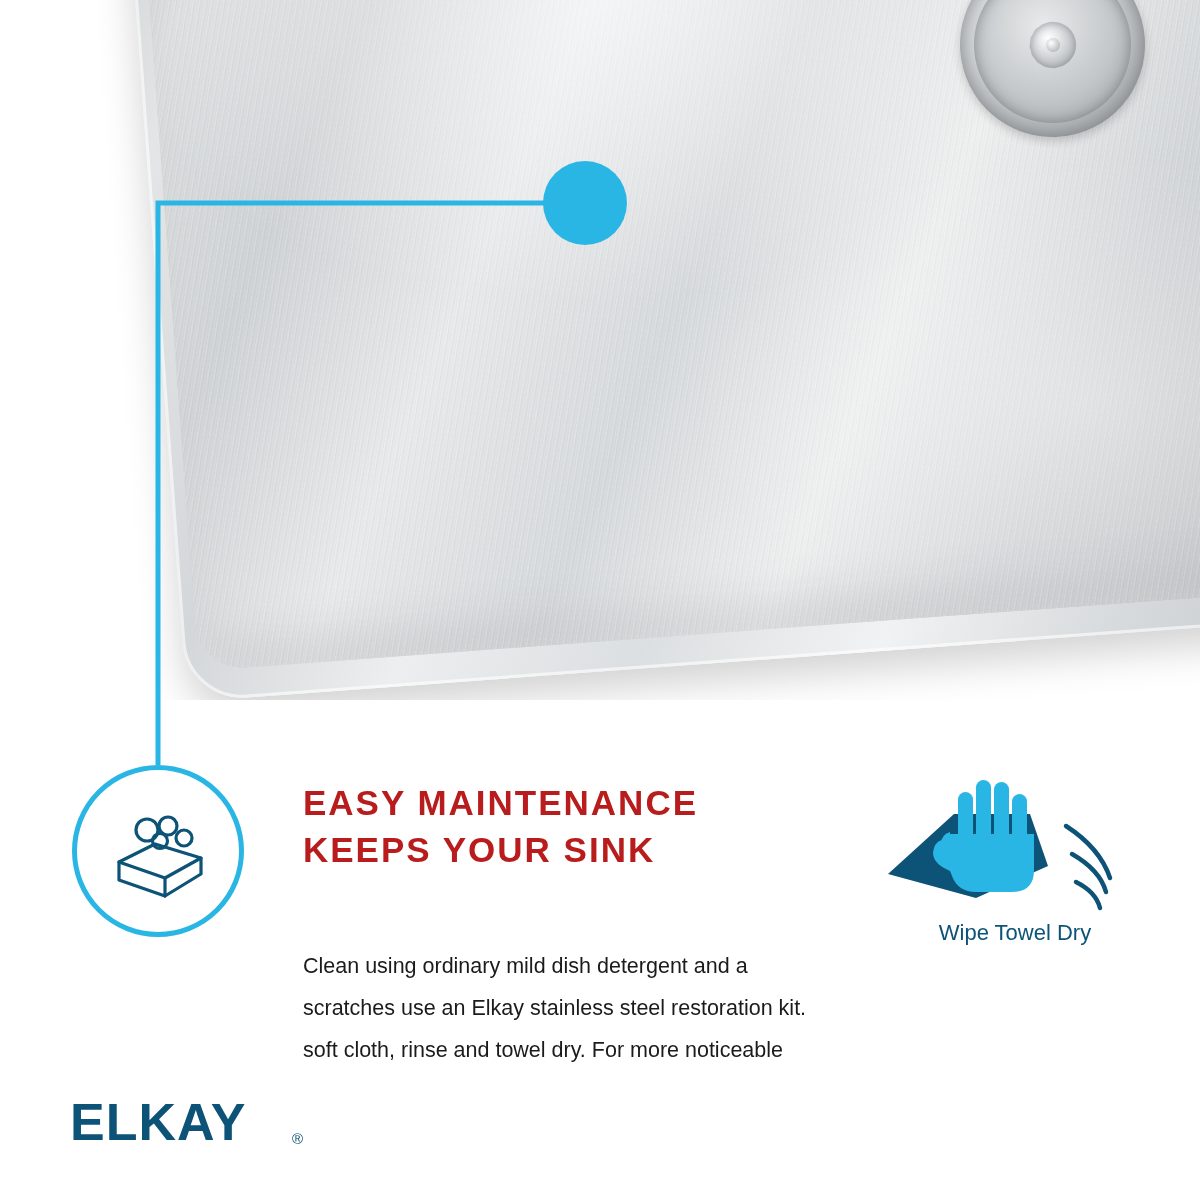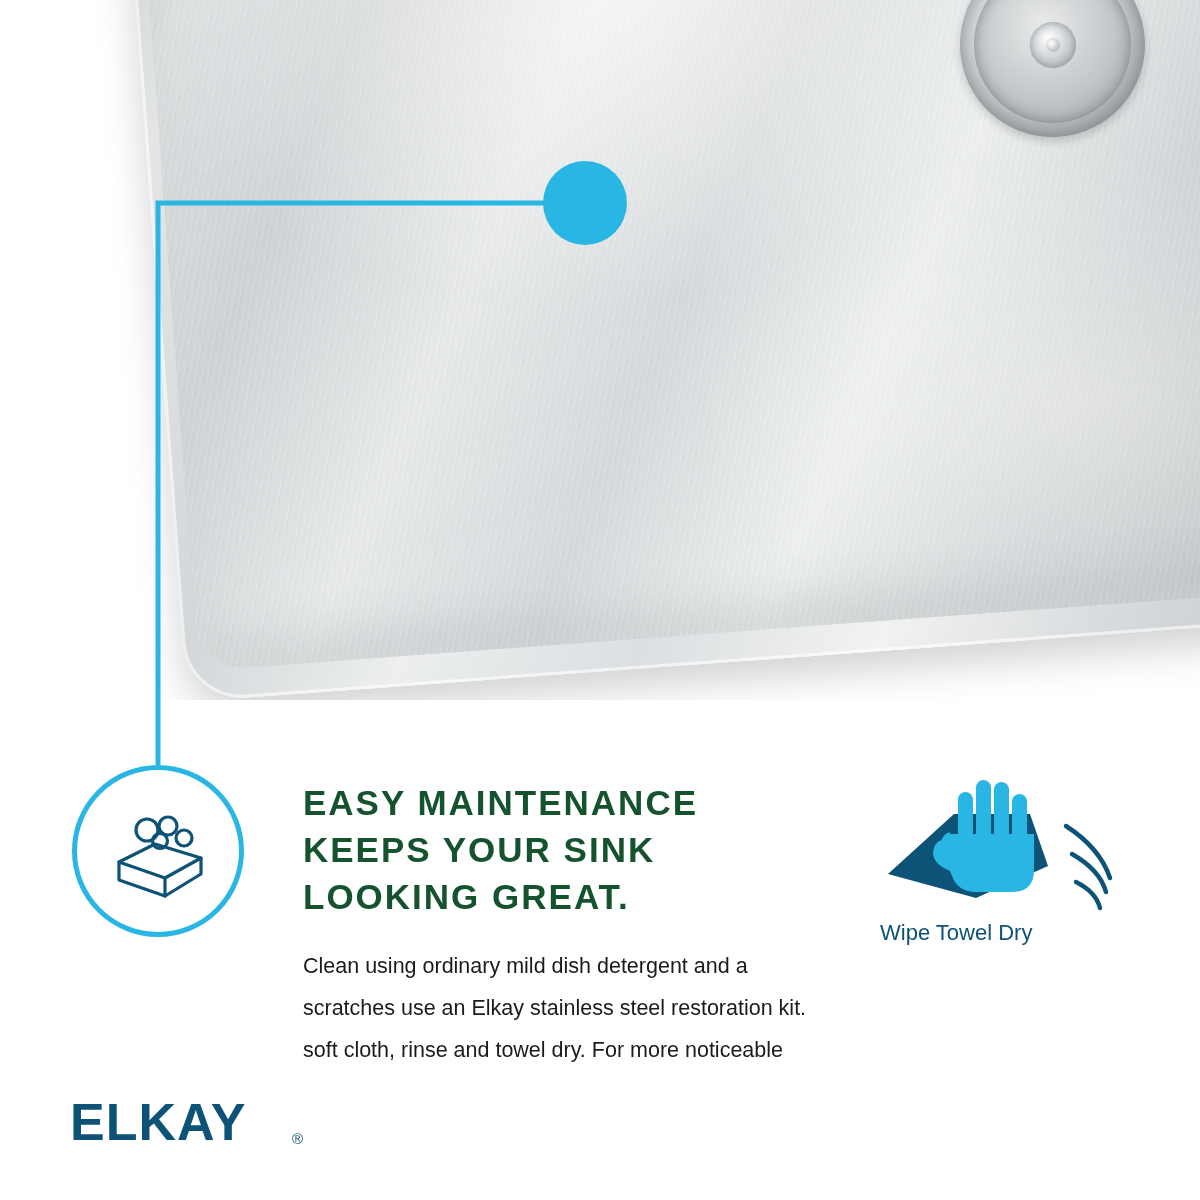--- a/index.html
+++ b/index.html
@@ -185,21 +185,21 @@
     background: #ffffff;
   }
   .icon-circle svg { display:block; }
 
   
   .headline {
     position: absolute;
     left: 303px;
     top: 779px;
     width: 560px;
-    color: #14532d;
+    color: #b91c1c;
     font-size: 35px;
     line-height: 47px;
     font-weight: bold;
     letter-spacing: 2.0px;
     text-transform: uppercase;
   }
   .headline div { white-space: nowrap; }
 
   .body-copy {
     position: absolute;
@@ -218,21 +218,21 @@
     left: 880px;
     top: 770px;
     width: 270px;
     height: 200px;
   }
   .wipe-caption {
     position: absolute;
     left: 880px;
     top: 920px;
     width: 270px;
-    text-align: left;
+    text-align: center;
     color: #0d5277;
     font-size: 22px;
   }
 
   
   .logo {
     position: absolute;
     left: 70px;
     top: 1098px;
     width: 250px;
@@ -294,21 +294,20 @@
         <circle cx="91" cy="56" r="9"></circle>
         <circle cx="107" cy="68" r="8"></circle>
         <circle cx="83" cy="71" r="7.5"></circle>
       </g>
     </svg>
   </div>
 
   <div class="headline">
     <div>EASY MAINTENANCE</div>
     <div>KEEPS YOUR SINK</div>
-    <div>LOOKING GREAT.</div>
   </div>
 
   <div class="body-copy">
     <div>Clean using ordinary mild dish detergent and a</div>
     <div>scratches use an Elkay stainless steel restoration kit.</div>
     <div>soft cloth, rinse and towel dry. For more noticeable</div>
   </div>
 
   <div class="wipe-graphic">
     <svg width="270" height="200" viewBox="0 0 270 200">

